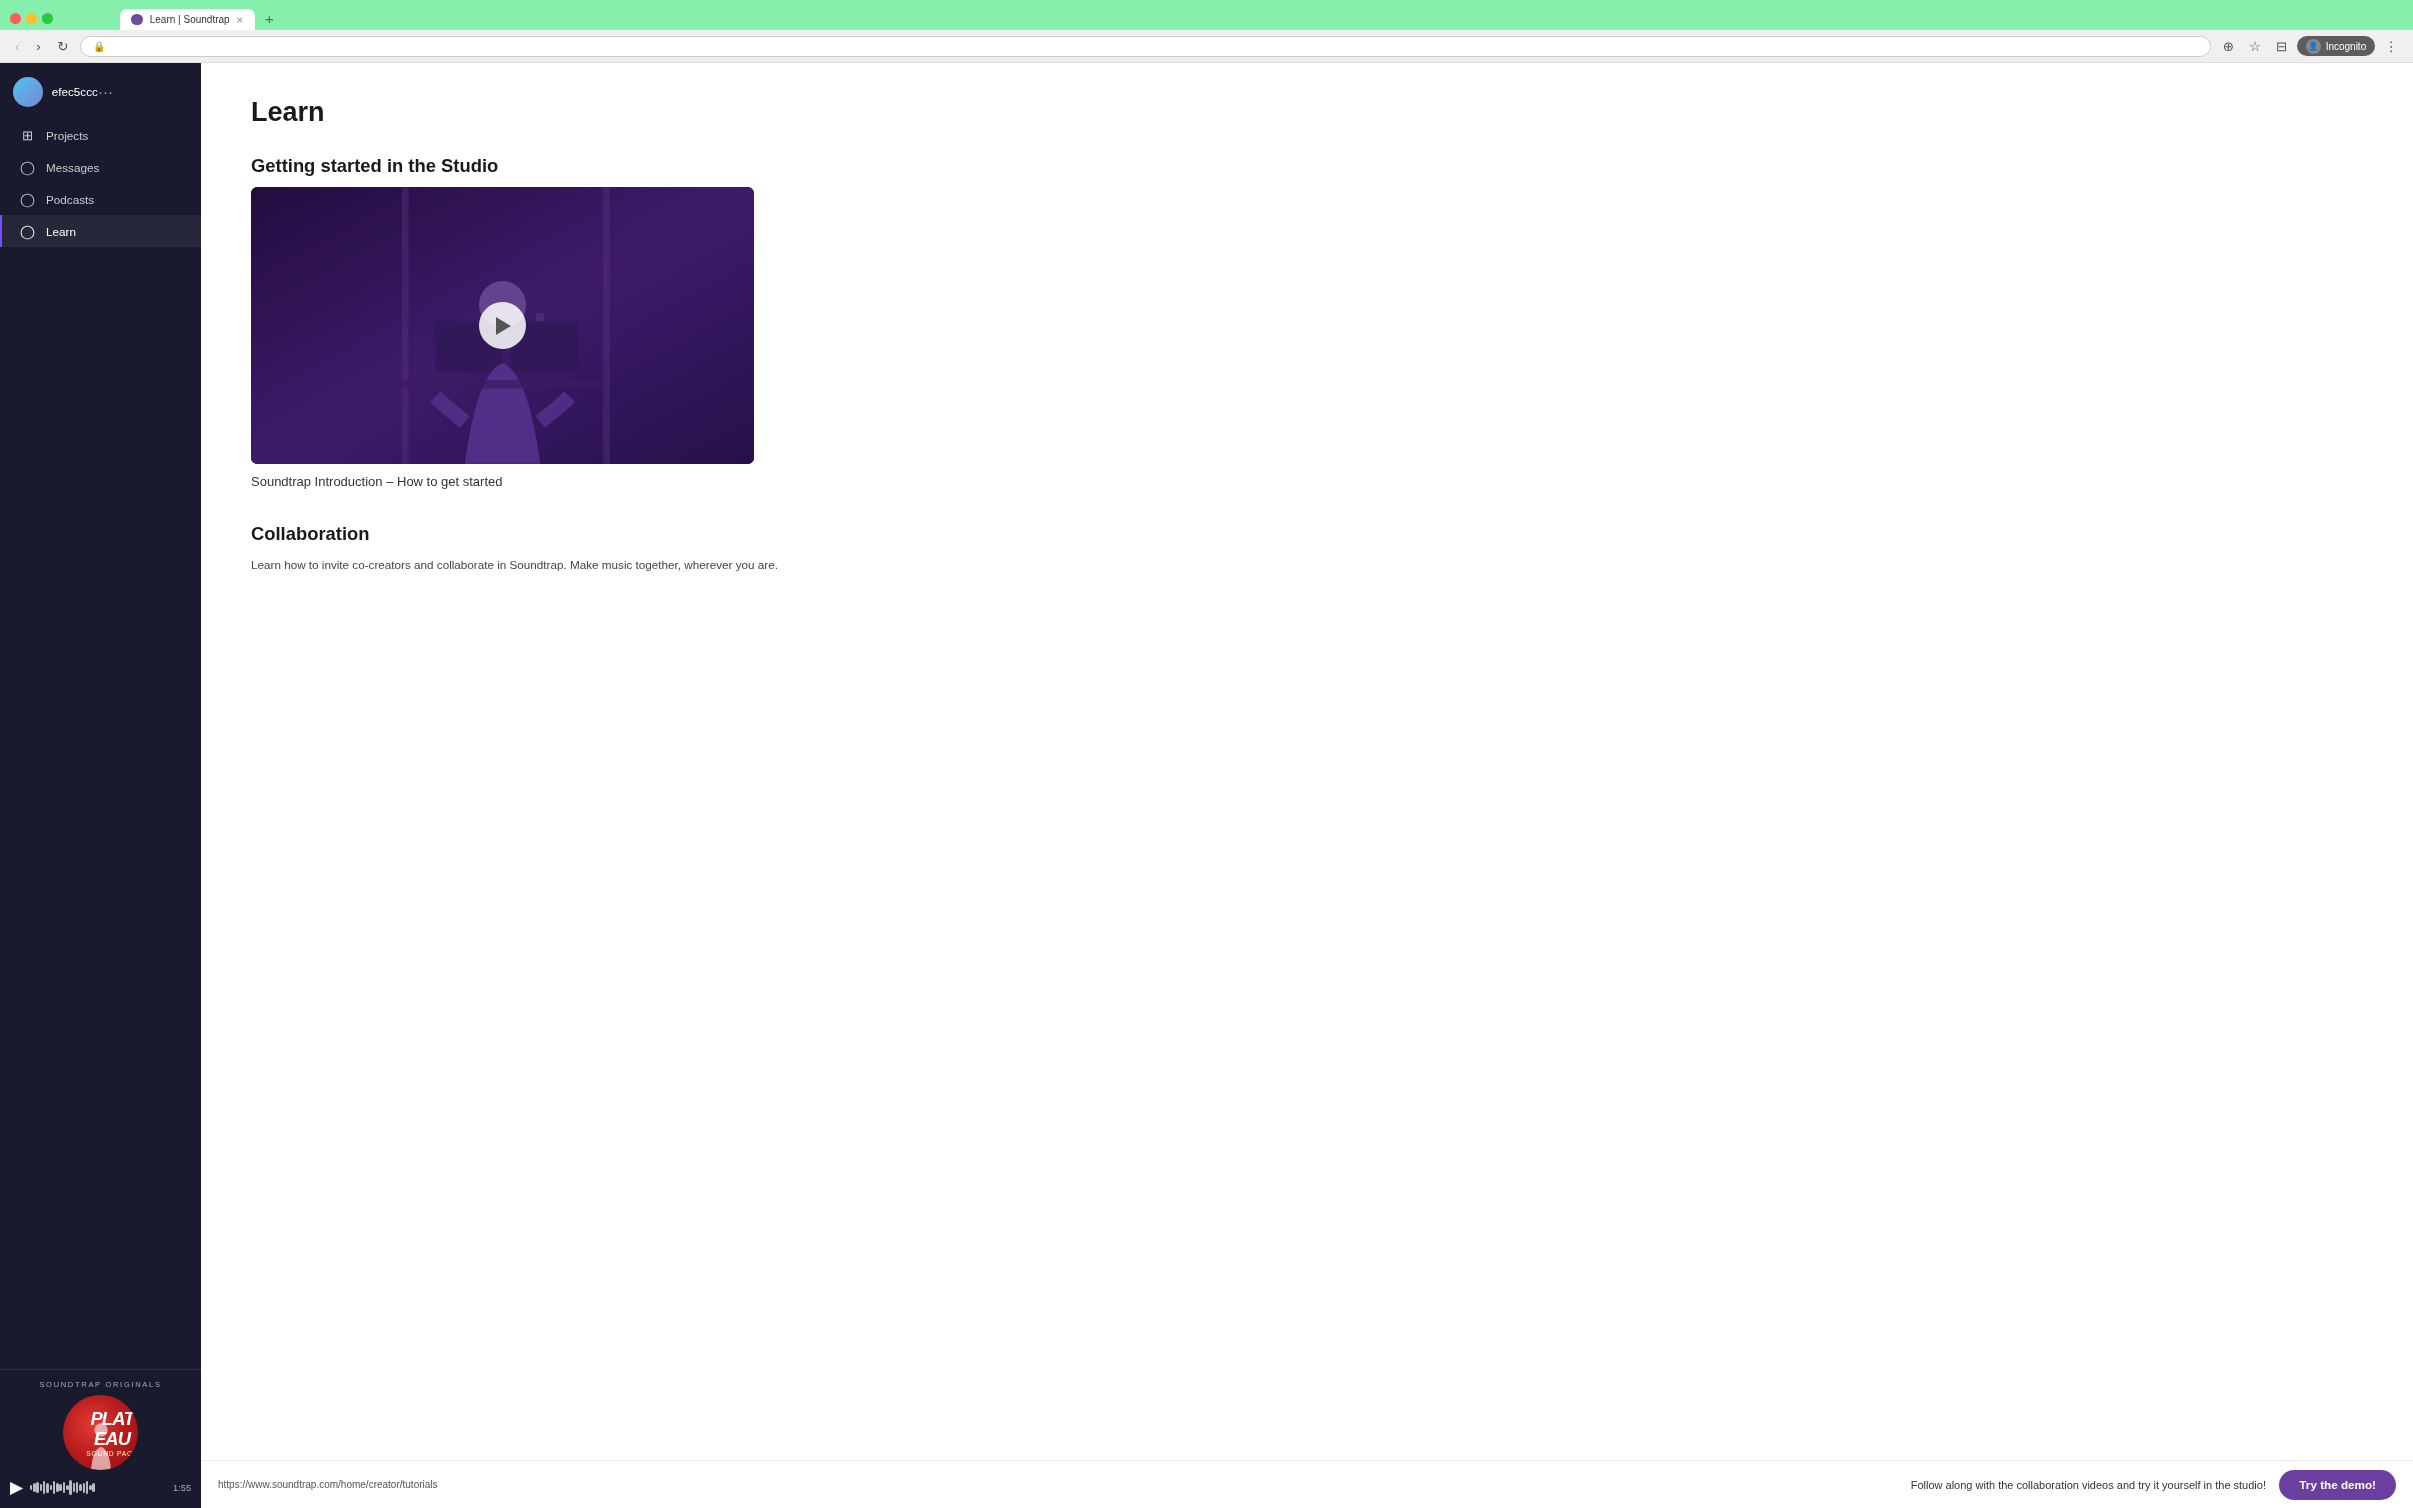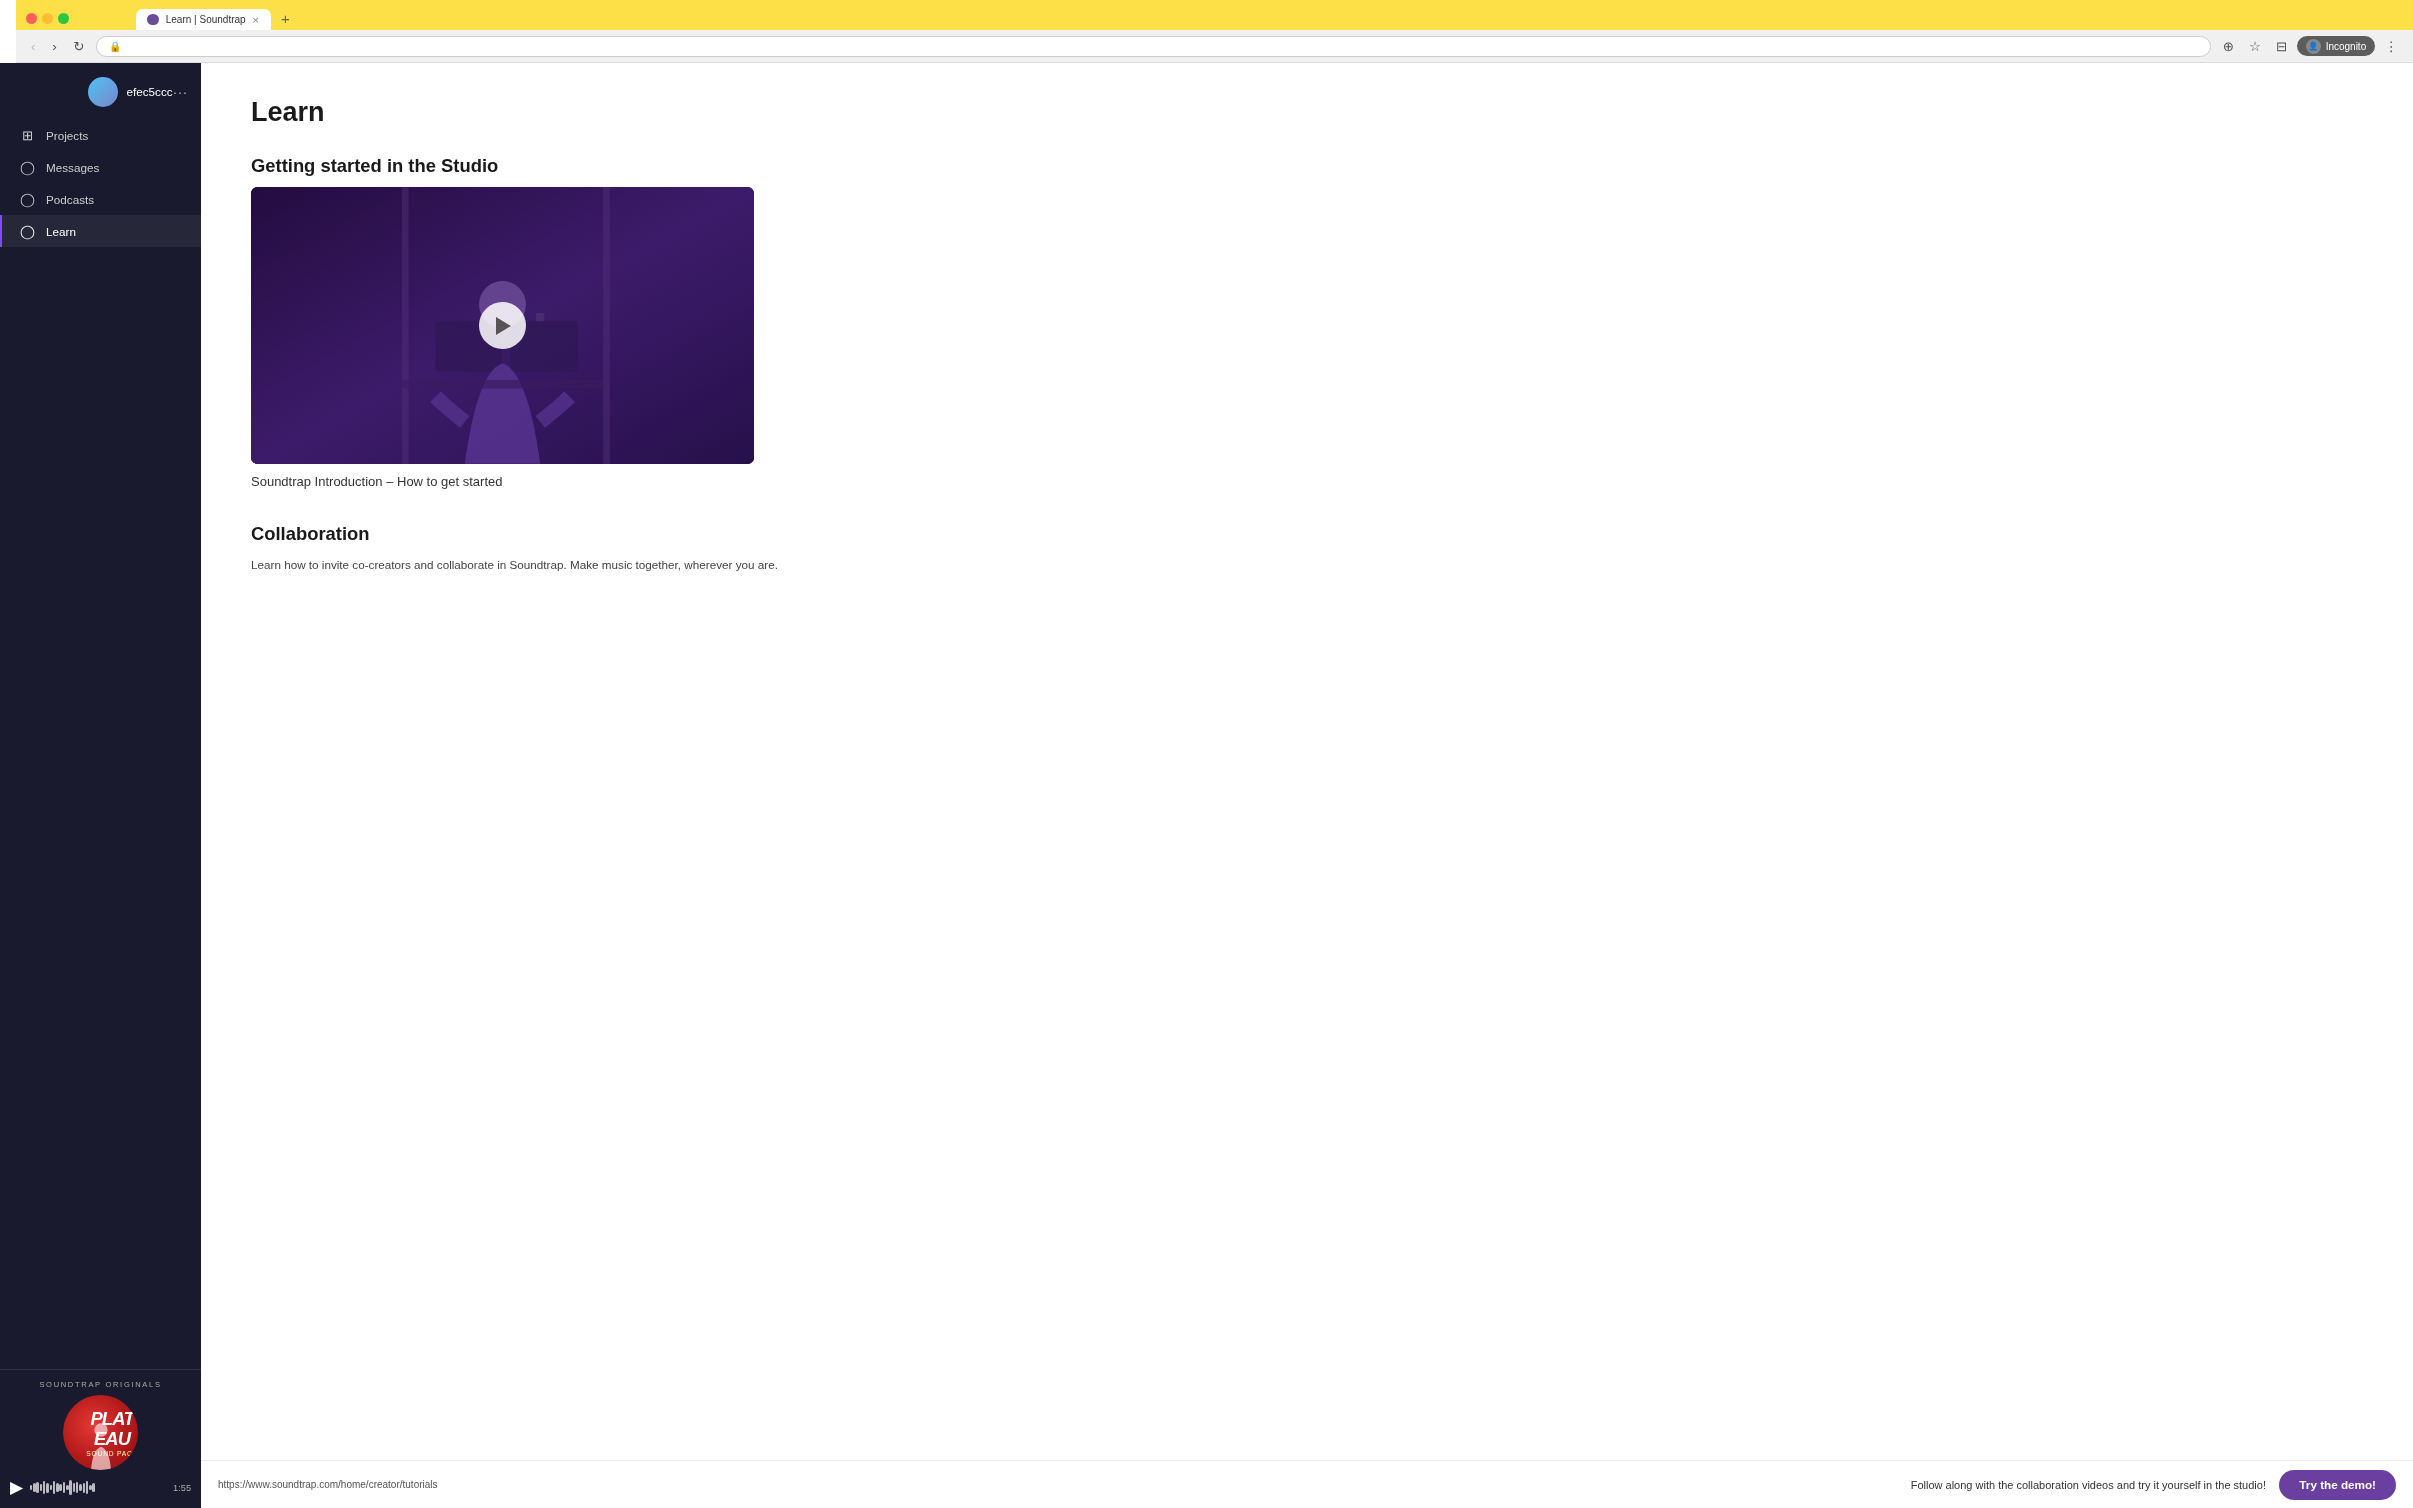--- a/index.html
+++ b/index.html
@@ -1,19 +1,19 @@
 <!DOCTYPE html>
 <html style="font-size:13.4px"><head>
   <meta charset="utf-8">
   <style>
     * { margin: 0; padding: 0; box-sizing: border-box; }
     body { font-family: -apple-system, BlinkMacSystemFont, 'Segoe UI', sans-serif; background: #fff; display: flex; flex-direction: column; height: 100vh; overflow: hidden; }
 
     
-    .browser-chrome { background: #fde047; flex-shrink: 0; margin-left: 16px; }
+    .browser-chrome { background: #86efac; flex-shrink: 0; }
     .title-bar { display: flex; align-items: center; padding: 6.7px 10px 0; gap: 6.7px; }
     .traffic-lights { display: flex; gap: 5px; align-items: center; }
     .traffic-light { width: 11px; height: 11px; border-radius: 50%; }
     .tl-red { background: #ff5f57; }
     .tl-yellow { background: #febc2e; }
     .tl-green { background: #28c840; }
     .tab-bar { display: flex; align-items: center; gap: 3.4px; padding: 0 10px; margin-left: 50px; }
     .tab { background: #fff; border-radius: 6.7px 6.7px 0 0; padding: 5px 11.7px; font-size: 10px; color: #333; display: flex; align-items: center; gap: 6.7px; min-width: 134px; position: relative; top: 0.8px; }
     .tab-favicon { width: 11.7px; height: 11.7px; background: #6b4c9a; border-radius: 50%; flex-shrink: 0; }
     .tab-title { flex: 1; font-size: 10px; }
@@ -29,21 +29,21 @@
     .nav-actions { display: flex; gap: 5px; align-items: center; }
     .nav-action-btn { background: none; border: none; cursor: pointer; color: #555; font-size: 13.4px; padding: 3.4px 5px; }
     .user-badge { background: #5c5c5c; color: #fff; border-radius: 17px; padding: 2.5px 8.4px; font-size: 10px; display: flex; align-items: center; gap: 5px; cursor: pointer; }
     .user-icon { width: 15px; height: 15px; border-radius: 50%; background: #888; display: flex; align-items: center; justify-content: center; font-size: 8.4px; color: #fff; }
 
     
     .app-container { display: flex; flex: 1; overflow: hidden; }
 
     
     .sidebar { width: 201px; background: #1a1a2e; color: #fff; flex-shrink: 0; display: flex; flex-direction: column; overflow: hidden; }
-    .sidebar-header { padding: 13.4px 13.4px 6.7px; display: flex; align-items: center; justify-content: flex-end; }
+    .sidebar-header { padding: 13.4px 13.4px 6.7px; display: flex; align-items: center; justify-content: flex-start; }
     .sidebar-user { display: flex; align-items: center; gap: 8.4px; }
     .sidebar-avatar { width: 30px; height: 30px; border-radius: 50%; background: linear-gradient(135deg, #4fc3f7, #7986cb); flex-shrink: 0; }
     .sidebar-username { font-size: 11.7px; font-weight: 500; color: #fff; }
     .sidebar-more { background: none; border: none; color: #aaa; cursor: pointer; font-size: 15px; }
     .sidebar-nav { padding: 6.7px 0; flex: 1; }
     .nav-item { display: flex; align-items: center; gap: 10px; padding: 8.4px 17px; cursor: pointer; color: #ccc; font-size: 11.7px; border-left: 2.5px solid transparent; transition: background 0.15s; }
     .nav-item.active { color: #fff; border-left-color: #7c4dff; background: rgba(255,255,255,0.06); }
     .nav-icon { font-size: 13.4px; width: 17px; text-align: center; }
 
     

